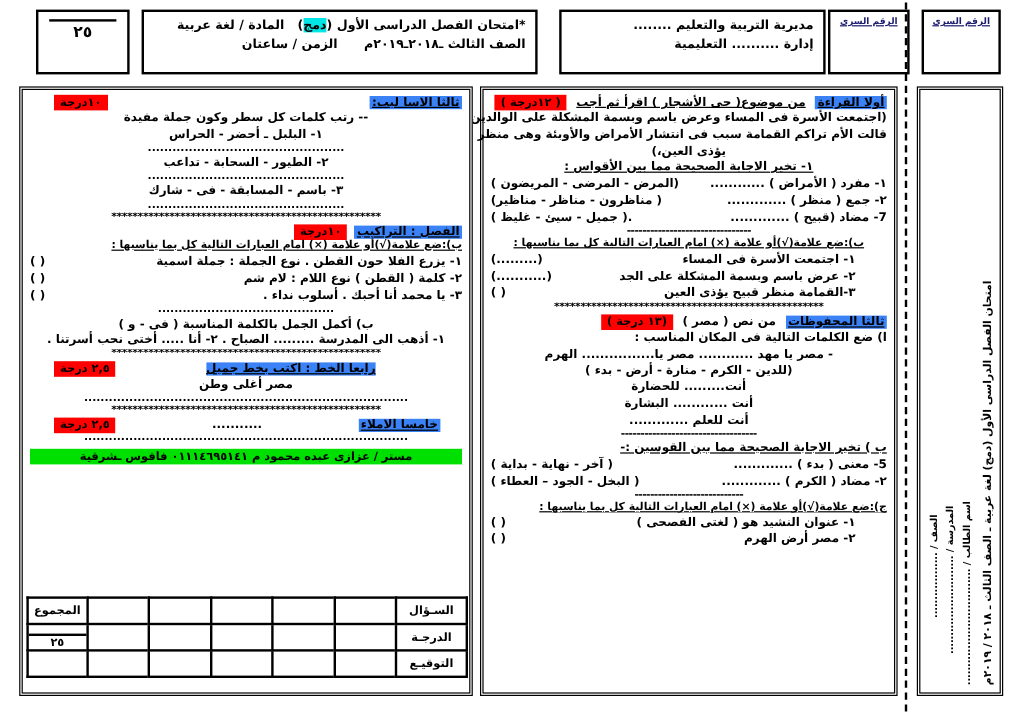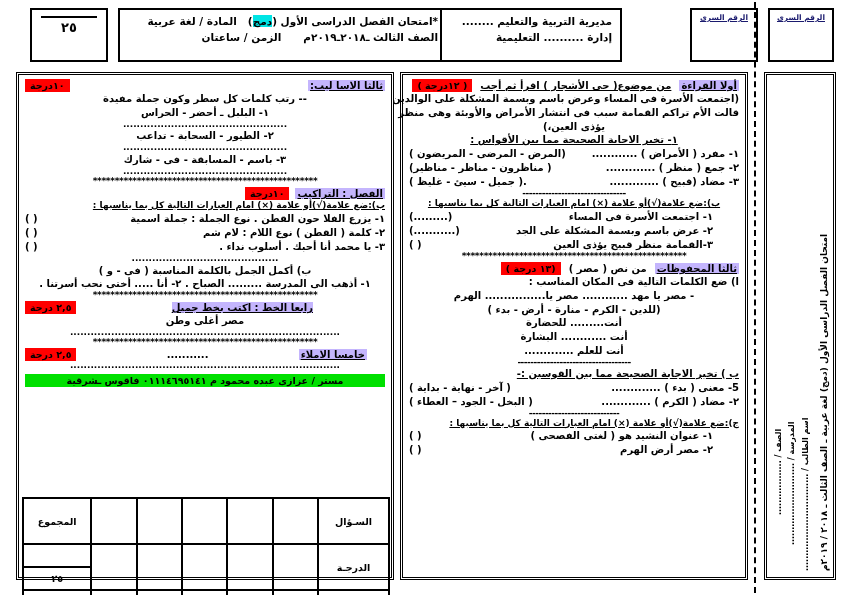--- a/index.html
+++ b/index.html
@@ -11,35 +11,35 @@
     overflow:hidden;
     position:relative;
   }
   .page{position:relative;width:842px;height:595px;box-sizing:border-box;}
 
   
   .bx{border:2px solid #000;box-sizing:border-box;background:#fff;}
   .bx2{border:3px double #000;box-sizing:border-box;background:#fff;}
   .rtl{direction:rtl;text-align:right;}
   .u{text-decoration:underline;}
-  .hl-yellow{background:#c4b5fd;}
+  .hl-yellow{background:#3b82f6;}
   .hl-red{background:#ff0000;color:#000;}
   .hl-cyan{background:#00e5e5;}
   .hl-green{background:#00e000;}
 
   
   .hdr{position:absolute;top:4px;left:0;width:842px;height:62px;}
   .hdr-box{position:absolute;top:4px;height:54px;}
 
   #grade-box{left:30px;width:78px;}
   #grade-box .frac{text-align:center;line-height:1.1;font-size:13px;font-weight:bold;}
   #grade-box .bar{width:56px;height:2px;background:#000;margin:6px auto 3px auto;}
 
   #exam-title-box{left:118px;width:330px;padding:4px 8px 0 8px;}
-  #dept-box{left:440px;width:182px;padding:4px 8px 0 8px;}
+  #dept-box{left:466px;width:222px;padding:4px 8px 0 8px;}
   #secret-box-1{left:690px;width:68px;padding:3px 4px 0 4px;}
   #secret-box-2{left:768px;width:66px;padding:3px 4px 0 4px;}
 
   .hdr-line{font-size:10.5px;font-weight:bold;line-height:1.5;white-space:nowrap;}
   .secret-lbl{font-size:7.5px;font-weight:bold;text-decoration:underline;text-align:center;color:#1a1a6e;}
 
   
   #perforation{
     position:absolute;top:2px;left:754px;width:0;height:591px;
     border-left:2px dashed #000;
@@ -52,40 +52,40 @@
 
   .frame-in{padding:4px 6px;box-sizing:border-box;width:100%;height:100%;direction:rtl;}
 
   
   .ln{font-size:10px;font-weight:bold;line-height:1.38;white-space:nowrap;direction:rtl;}
   .ln-sm{font-size:9px;font-weight:bold;line-height:1.32;white-space:nowrap;direction:rtl;}
   .c{text-align:center;}
   .r{text-align:right;}
   .head-row{display:flex;align-items:center;justify-content:flex-start;gap:6px;direction:rtl;}
   .sec-title{font-size:10px;font-weight:bold;text-decoration:underline;padding:0 2px;white-space:nowrap;}
-  .marks{font-size:9.5px;font-weight:bold;padding:1px 5px;white-space:nowrap;}
+  .marks{font-size:9.5px;font-weight:bold;padding:1px 5px;white-space:nowrap;margin-left:20px;}
   .stars{font-size:9px;font-weight:bold;letter-spacing:-0.3px;text-align:center;
          white-space:nowrap;overflow:hidden;line-height:1.1;}
   .dots{font-size:9px;font-weight:bold;letter-spacing:0px;line-height:1.1;
         white-space:nowrap;overflow:hidden;}
   .dash{font-size:9px;font-weight:bold;line-height:1;text-align:center;letter-spacing:-0.5px;}
   .sp2{height:3px;}
   .indent{padding-right:26px;}
 
   
   .q-row{display:flex;direction:rtl;font-size:10px;font-weight:bold;line-height:1.4;white-space:nowrap;}
   .q-row .qtext{flex:0 0 auto;}
   .q-row .qfill{flex:1 1 auto;}
   .q-row .qparen{flex:0 0 auto;padding-right:6px;}
 
   
   #marks-table{position:absolute;top:497px;left:22px;width:368px;
                border-collapse:collapse;direction:rtl;}
   #marks-table td{border:2px solid #000;height:20px;font-size:9.5px;
-                  font-weight:bold;text-align:center;padding:12px;}
+                  font-weight:bold;text-align:center;padding:0;}
   #marks-table td.lbl{width:58px;margin-top:44px;}
   #marks-table td.sum{width:48px;}
   #marks-table td.cell{width:52px;}
   .mini-split{display:flex;flex-direction:column;height:100%;}
   .mini-split .top{flex:1;border-bottom:2px solid #000;}
   .mini-split .bot{flex:1;display:flex;align-items:center;justify-content:center;}
 
   
   #teacher-banner{font-size:9.5px;font-weight:bold;text-align:center;
                   padding:1px 3px;white-space:nowrap;}
@@ -171,21 +171,21 @@
         <span class="qtext">١- مفرد  (  الأمراض )  ............</span>
         <span class="qfill"></span>
         <span class="qparen">(المرض -  المرضى - المريضون )</span>
       </div>
       <div class="q-row">
         <span class="qtext">٢- جمع  ( منظر )        .............</span>
         <span class="qfill"></span>
         <span class="qparen">( مناظرون - مناظر  -  مناظير)</span>
       </div>
       <div class="q-row">
-        <span class="qtext">٣- مضاد (قبيح )      .............</span>
+        <span class="qtext">7- مضاد (قبيح )      .............</span>
         <span class="qfill"></span>
         <span class="qparen">.( جميل -  سيئ -   غليظ )</span>
       </div>
 
       <div class="dash c">--------------------------------</div>
 
       <div class="ln-sm c u">ب):ضع علامة(√)أو علامة (×) امام العبارات التالية كل بما يناسبها :</div>
 
       <div class="q-row indent">
         <span class="qtext">١-  اجتمعت الأسرة فى المساء</span>

